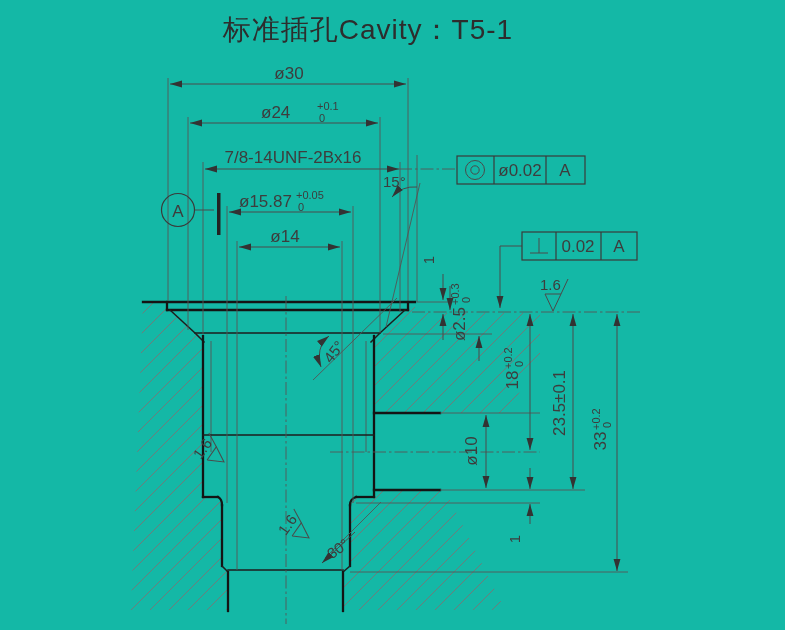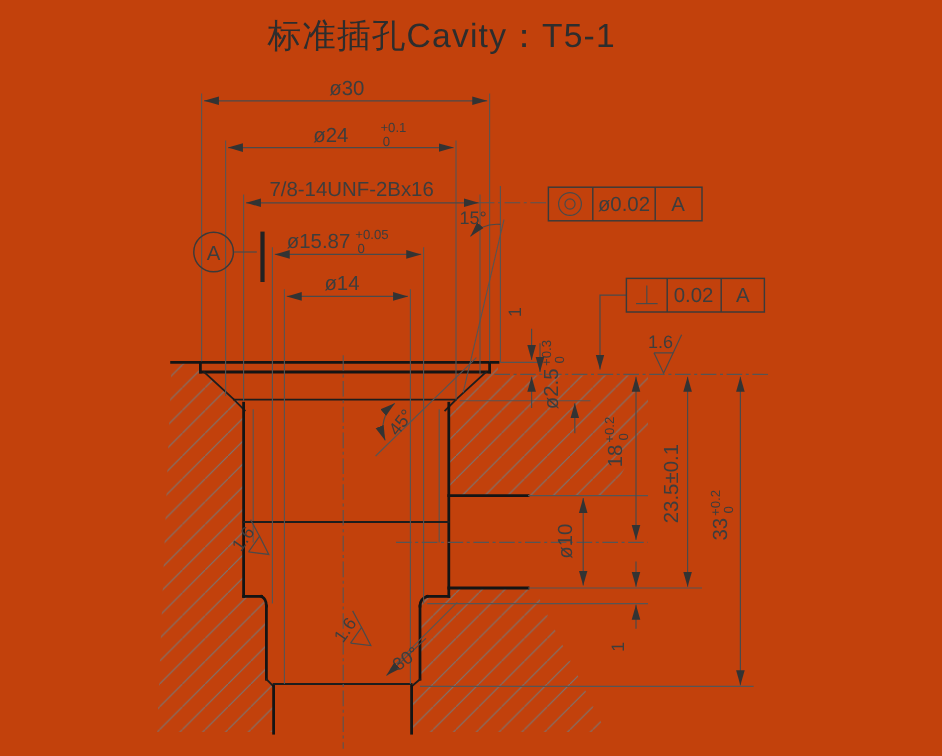--- a/index.html
+++ b/index.html
@@ -1,16 +1,16 @@
 <!DOCTYPE html>
 <html><head>
 <meta charset="utf-8">
 <style>
   html,body{margin:0;padding:0;background:#fbfbfb;}
-  .page{position:relative;width:785px;height:630px;background:#c2410c;overflow:hidden;
+  .page{position:relative;width:785px;height:630px;background:#14b8a6;overflow:hidden;
         font-family:"Liberation Sans","DejaVu Sans",sans-serif;}
   svg{position:absolute;left:0;top:0;}
   text{fill:#3d3d3d;font-family:"Liberation Sans","DejaVu Sans",sans-serif;}
   .title{font-size:28px;fill:#2d2d2d;letter-spacing:1px;}
   .dim{font-size:17px;}
   .dimsmall{font-size:11px;}
   .ann{font-size:15px;}
   .thick{stroke:#141414;stroke-width:2.3;fill:none;stroke-linecap:square;}
   .med{stroke:#1d1d1d;stroke-width:1.5;fill:none;stroke-linecap:square;}
   .thin{stroke:#4a4a4a;stroke-width:1;fill:none;}

